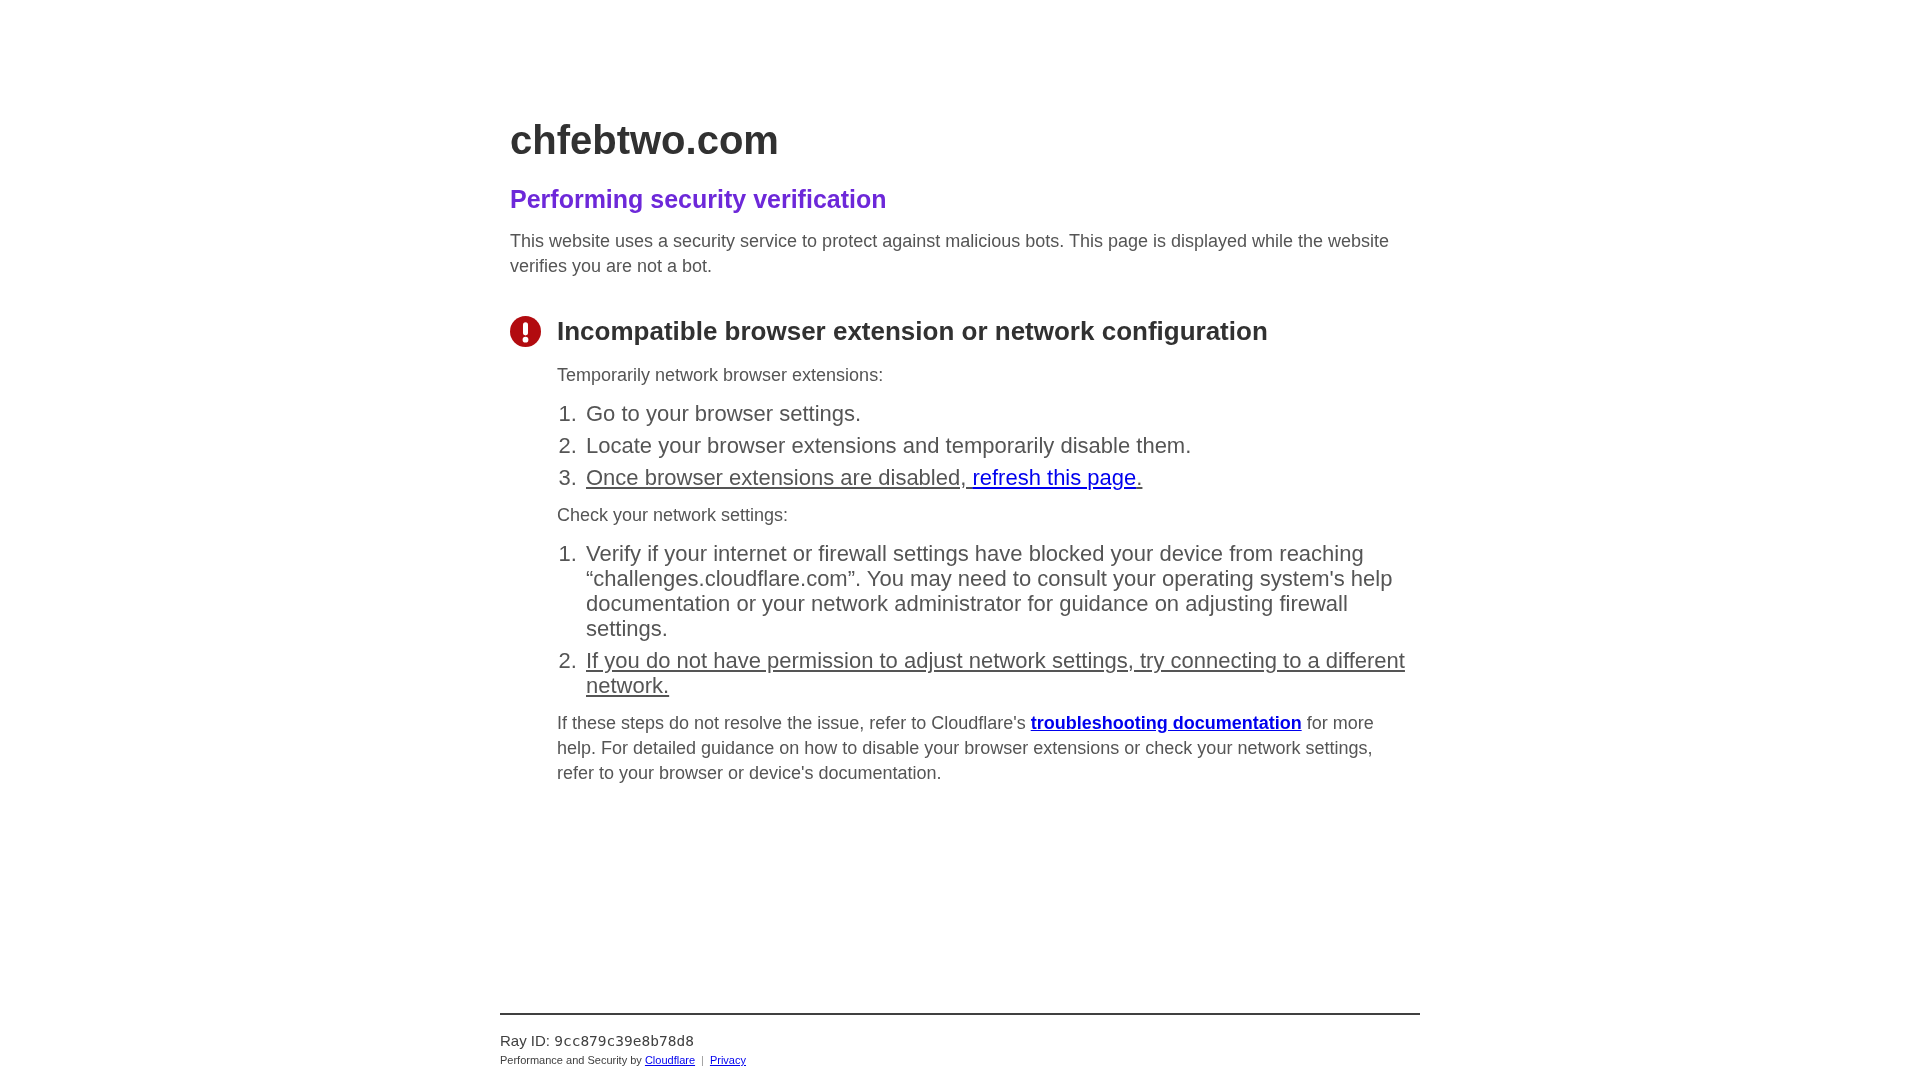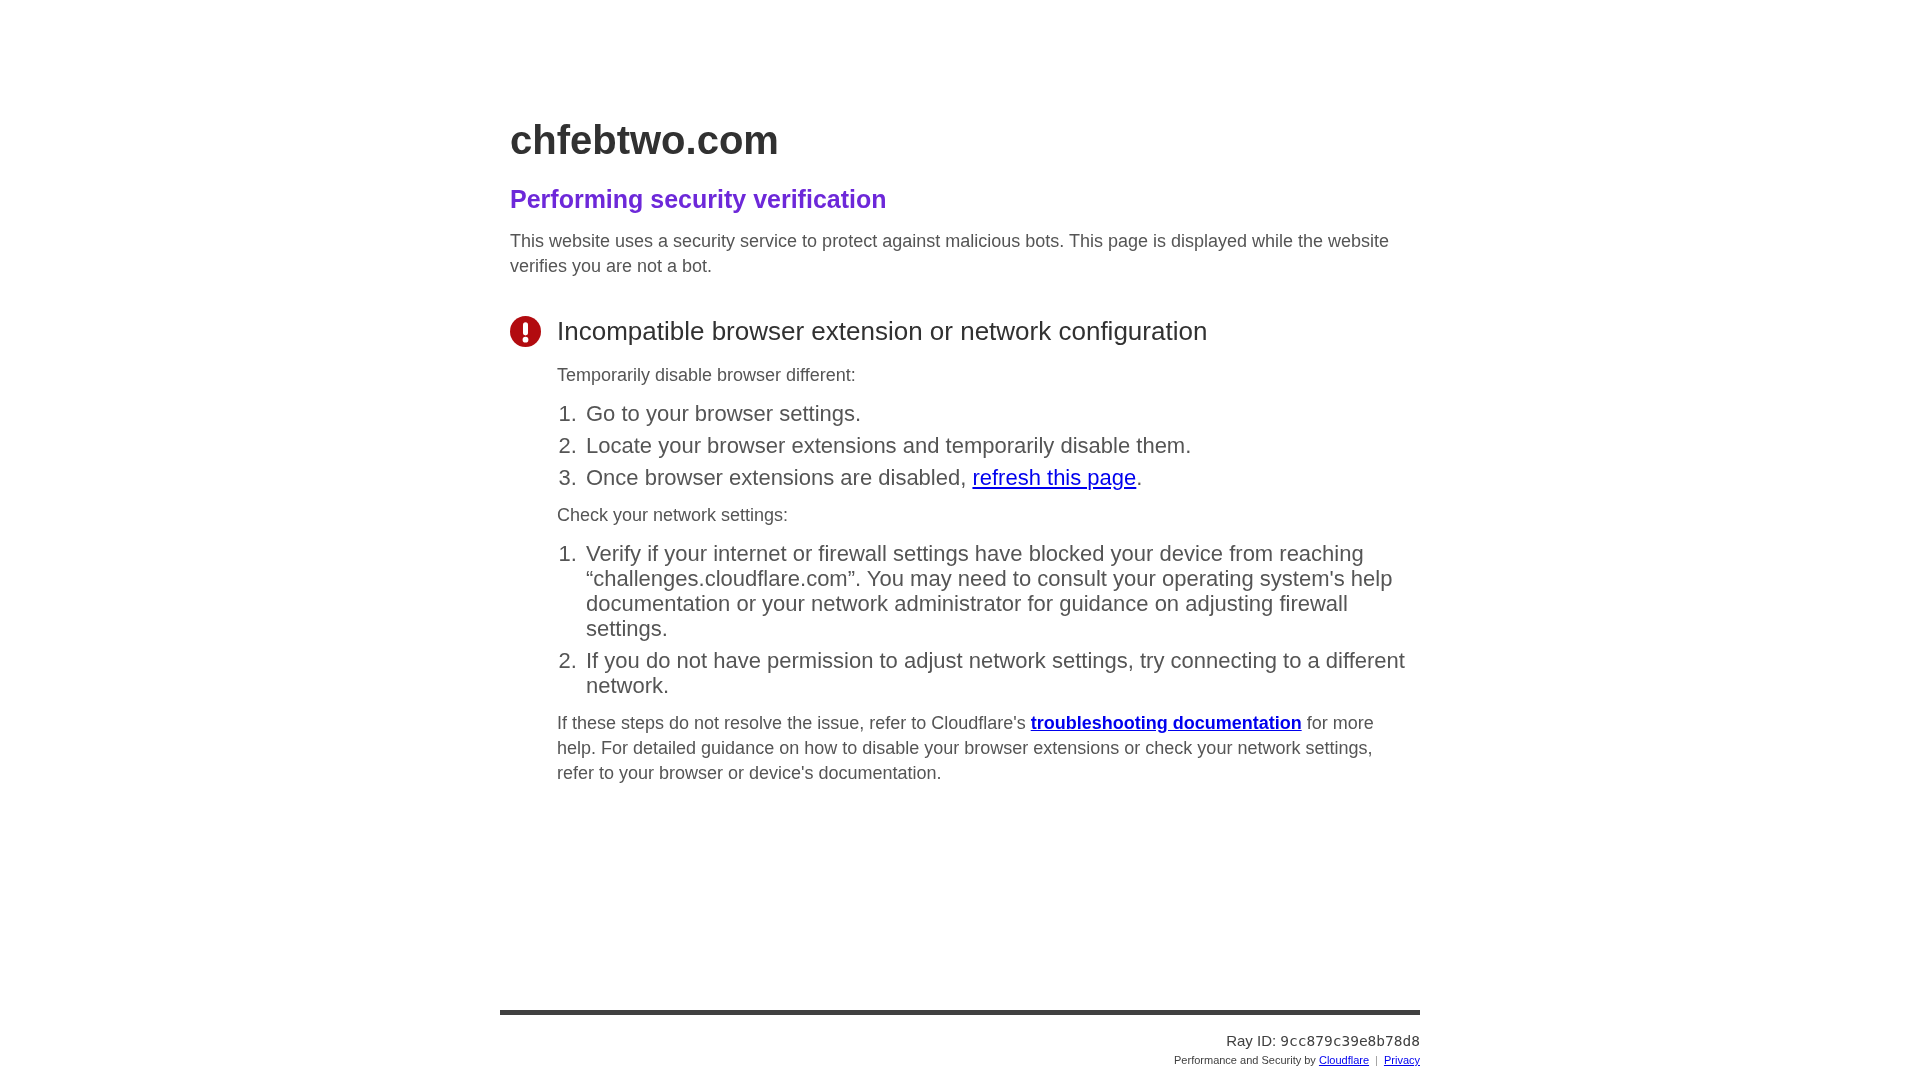--- a/index.html
+++ b/index.html
@@ -49,55 +49,55 @@
     height: 31px;
     margin-top: 1px;
   }
   .error-content {
     flex: 1 1 auto;
     margin-left: 16px;
   }
   h3.error-heading {
     font-size: 26px;
     line-height: 1.25;
-    font-weight: 400;
+    font-weight: 700;
     color: #313131;
     margin: 0 0 15px 0;
   }
   .error-content p {
     font-size: 18px;
     line-height: 25px;
     color: #555555;
     margin: 0 0 13px 0;
   }
   .error-content ol {
     font-size: 22px;
     line-height: 25px;
     color: #555555;
     margin: 0 0 13px 0;
     padding-left: 26px;
   }
   .error-content ol li {
     margin-bottom: 7px;
     padding-left: 3px;
   }
-  .error-content ol li:last-child { margin-bottom: 0; }
+  .error-content ol li:last-child { margin-bottom: 0; text-decoration: underline; }
   a.text-link {
     color: #0000ee;
     text-decoration: underline;
     cursor: pointer;
   }
   a.text-link.bold { font-weight: 700; }
   .page-footer {
     margin-top: auto;
     width: 920px;
     margin-left: auto;
     margin-right: auto;
-    border-top: 5px solid #404040;
-    text-align: right;
+    border-top: 2px solid #404040;
+    text-align: left;
     padding: 17px 0 14px 0;
   }
   .ray-line {
     font-size: 15px;
     color: #404040;
     margin: 0 0 5px 0;
   }
   .ray-line .ray-id {
     font-family: "DejaVu Sans Mono", "Liberation Mono", monospace;
     font-size: 14.5px;
@@ -124,21 +124,21 @@
     <span class="error-icon">
       <svg width="31" height="31" viewBox="0 0 32 32" aria-hidden="true">
         <circle cx="16" cy="16" r="16" fill="#b20b0f"></circle>
         <rect x="13.4" y="6.5" width="5.2" height="13.5" rx="2.6" fill="#ffffff"></rect>
         <circle cx="16" cy="24.4" r="3" fill="#ffffff"></circle>
       </svg>
     </span>
     <div class="error-content">
       <h3 class="error-heading">Incompatible browser extension or network configuration</h3>
 
-      <p>Temporarily disable browser different:</p>
+      <p>Temporarily network browser extensions:</p>
       <ol>
         <li>Go to your browser settings.</li>
         <li>Locate your browser extensions and temporarily disable them.</li>
         <li><span>Once browser extensions are disabled, </span><a class="text-link">refresh this page</a><span>.</span></li>
       </ol>
 
       <p>Check your network settings:</p>
       <ol>
         <li>Verify if your internet or firewall settings have blocked your device from reaching “challenges.cloudflare.com”. You may need to consult your operating system's help documentation or your network administrator for guidance on adjusting firewall settings.</li>
         <li>If you do not have permission to adjust network settings, try connecting to a different network.</li>

